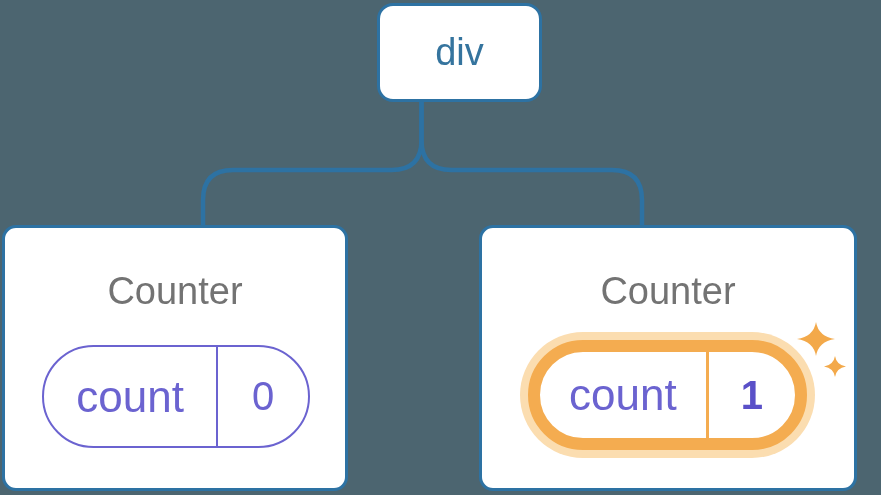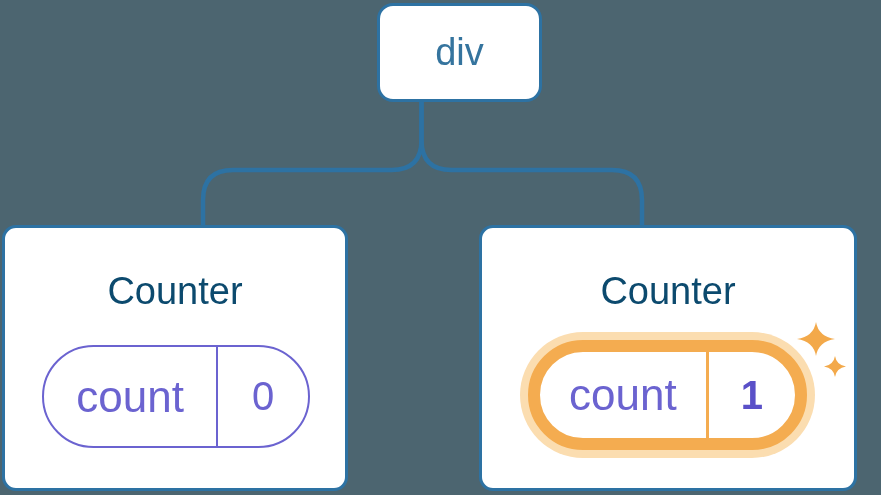--- a/index.html
+++ b/index.html
@@ -39,21 +39,21 @@
     border: 3px solid #2D72A3;
     border-radius: 14px;
   }
   .card-left  { left: 2px;   width: 346px; }
   .card-right { left: 479px; width: 378px; }
   .component-title {
     text-align: center;
     margin-top: 42px;
     font-size: 38px;
     font-weight: 500;
-    color: #0c4a6e;
+    color: #737373;
   }
   .state-pill {
     position: absolute;
     display: flex;
     box-sizing: border-box;
     background: #FFFFFF;
   }
   .state-pill.normal {
     left: 37px; top: 117px;
     width: 268px; height: 103px;

